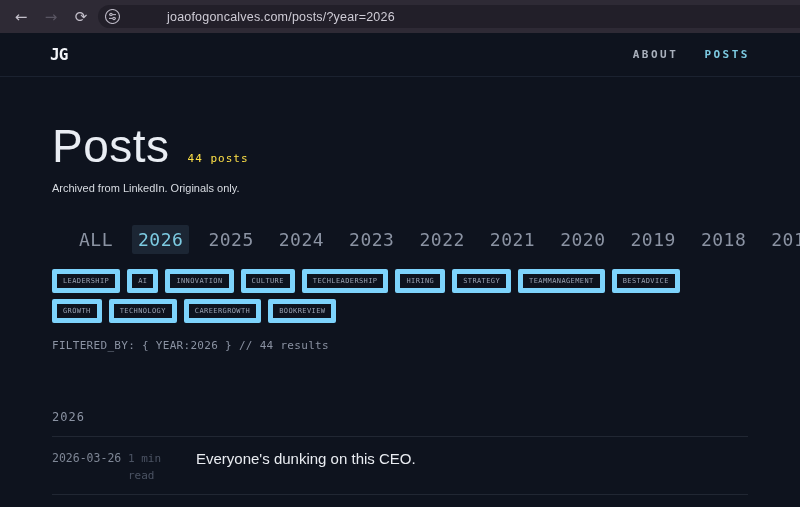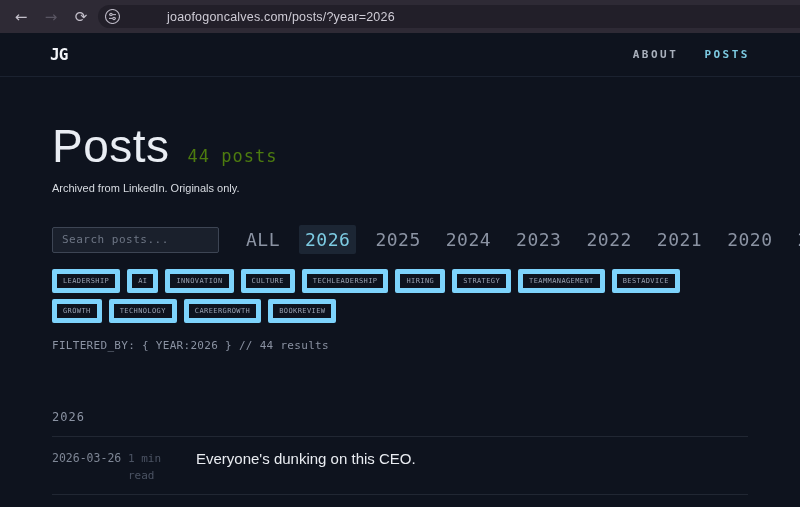--- a/index.html
+++ b/index.html
@@ -28,21 +28,21 @@
           font-size:16px; letter-spacing:-1px; }
   .top-nav { display:flex; gap:26px; }
   .top-nav a { text-decoration:none; font-family:"DejaVu Sans Mono", monospace;
                font-size:11px; font-weight:bold; letter-spacing:2.5px; color:#a9b0bc; }
   .top-nav a.active { color:#7dcbe2; }
 
   
   .main { padding:28px 52px 0 52px; }
   .title-row { display:flex; align-items:baseline; gap:18px; margin-top:14px; }
   .page-title { color:#e9edf3; font-size:46px; font-weight:500; letter-spacing:.5px; }
-  .post-count { color:#4d7c0f; font-family:"DejaVu Sans Mono", monospace; font-size:17px;
+  .post-count { color:#fde047; font-family:"DejaVu Sans Mono", monospace; font-size:11px;
                 letter-spacing:1px;text-align:right; }
   .subtitle { color:#d8dce2; font-size:11px; margin-top:9px; }
 
   .controls { display:flex; align-items:center; margin-top:31px; }
   .search-input { width:185px; height:26px; background:#1a202c; border:1px solid #3d4554;
                   border-radius:2px; color:#9aa2b0; font-family:"DejaVu Sans Mono", monospace;
                   font-size:11px; padding:0 9px; letter-spacing:.5px; outline:none; }
   .search-input::placeholder { color:#6e7685; }
   .years { display:flex; align-items:center; gap:13px; margin-left:21px; }
   .year-chip { font-family:"DejaVu Sans Mono", monospace; font-size:18px; letter-spacing:.5px;
@@ -102,21 +102,20 @@
 
 <div class="main">
 
   <div class="title-row">
     <h1 class="page-title">Posts</h1>
     <span class="post-count">44 posts</span>
   </div>
   <div class="subtitle">Archived from LinkedIn. Originals only.</div>
 
   <div class="controls">
-    <input class="search-input" type="text" placeholder="Search posts..." style="">
     <div class="years">
       <span class="year-chip">ALL</span>
       <span class="year-chip active">2026</span>
       <span class="year-chip">2025</span>
       <span class="year-chip">2024</span>
       <span class="year-chip">2023</span>
       <span class="year-chip">2022</span>
       <span class="year-chip">2021</span>
       <span class="year-chip">2020</span>
       <span class="year-chip">2019</span>

